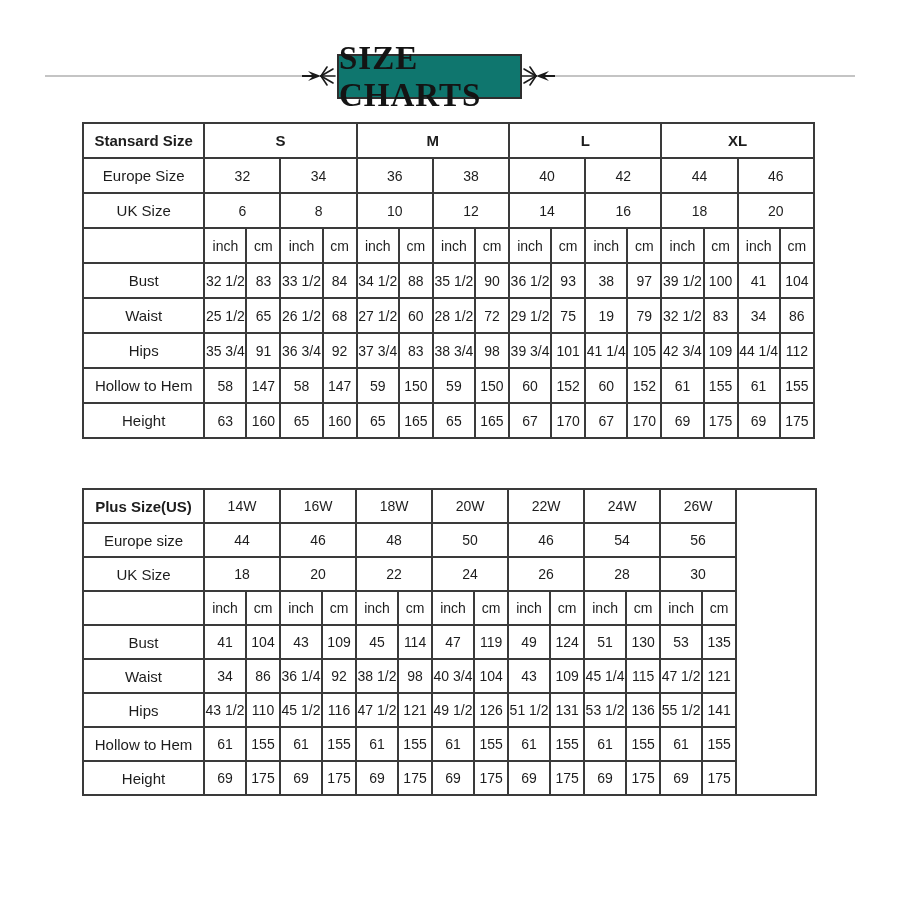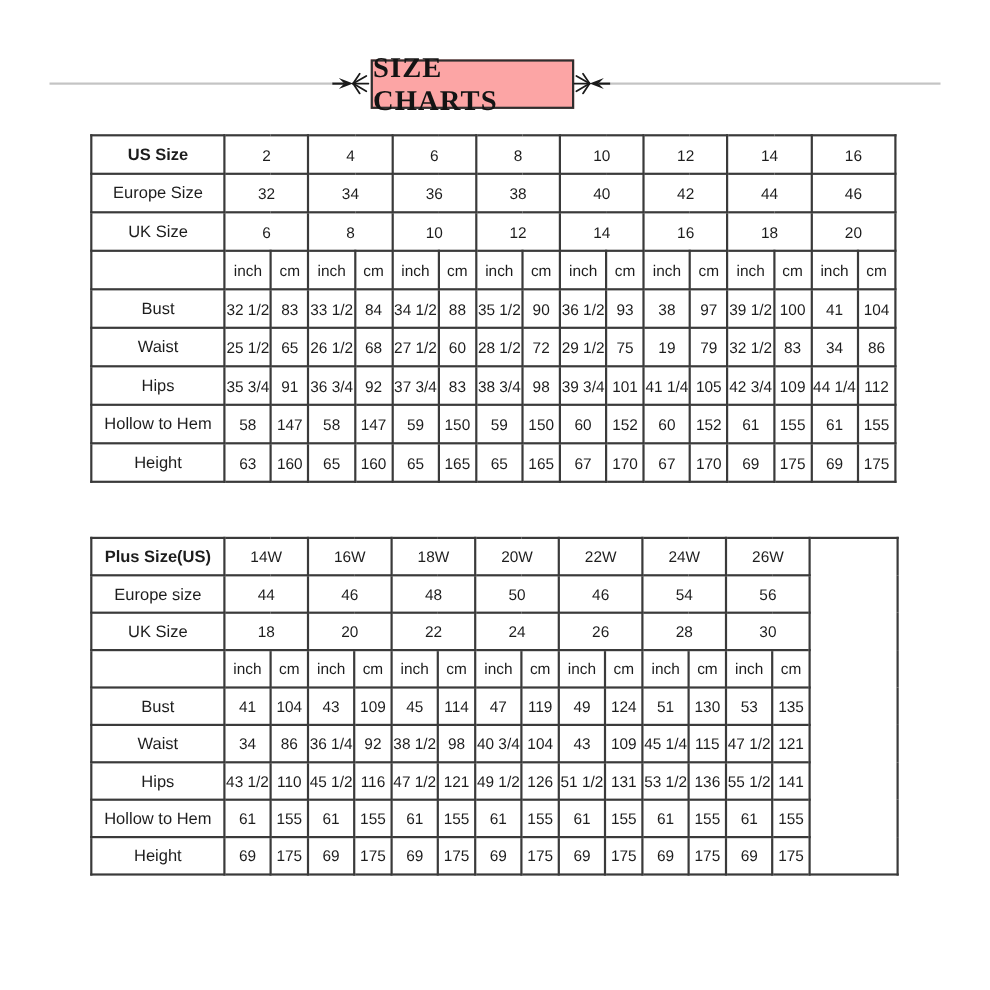--- a/index.html
+++ b/index.html
@@ -6,23 +6,23 @@
   body{
     width:900px;height:900px;background:#ffffff;position:relative;
     font-family:"Liberation Sans", sans-serif;color:#1d1d1d;overflow:hidden;
   }
   
   .divider{position:absolute;height:2px;background:#c4c4c4;top:75px;}
   #div-left{left:45px;width:258px;}
   #div-right{left:555px;width:300px;}
   .title-box{
     position:absolute;left:337px;top:54px;width:181px;height:41px;
-    border:2px solid #2e2e2e;background:#fca5a5;
+    border:2px solid #2e2e2e;background:#0f766e;
     display:flex;align-items:center;justify-content:center;
-    font-family:"Liberation Serif", serif;font-size:26px;font-weight:600;
+    font-family:"Liberation Serif", serif;font-size:33px;font-weight:600;
     letter-spacing:1px;color:#141414;
   }
   .ornament{position:absolute;top:66px;width:34px;height:20px;}
   #orn-left{left:302px;}
   #orn-right{left:521px;transform:scaleX(-1);}
   
   table.sizetable{
     position:absolute;border-collapse:collapse;table-layout:fixed;
     background:#fff;
   }
@@ -86,29 +86,25 @@
       <col style="width: 34px;">
       <col style="width: 42px;">
       <col style="width: 34px;">
       <col style="width: 42px;">
       <col style="width: 34px;">
       <col style="width: 42px;">
       <col style="width: 34px;">
     </colgroup>
     <tbody>
       <tr>
-        <td class="bold lbl">US Size</td>
-        <td colspan="2">2</td>
-        <td colspan="2">4</td>
-        <td colspan="2">6</td>
-        <td colspan="2">8</td>
-        <td colspan="2">10</td>
-        <td colspan="2">12</td>
-        <td colspan="2">14</td>
-        <td colspan="2">16</td>
+        <td class="bold lbl">Stansard Size</td>
+        <td colspan="4" class="bold">S</td>
+        <td colspan="4" class="bold">M</td>
+        <td colspan="4" class="bold">L</td>
+        <td colspan="4" class="bold">XL</td>
       </tr>
       <tr>
         <td class="lbl">Europe Size</td>
         <td colspan="2">32</td>
         <td colspan="2">34</td>
         <td colspan="2">36</td>
         <td colspan="2">38</td>
         <td colspan="2">40</td>
         <td colspan="2">42</td>
         <td colspan="2">44</td>

